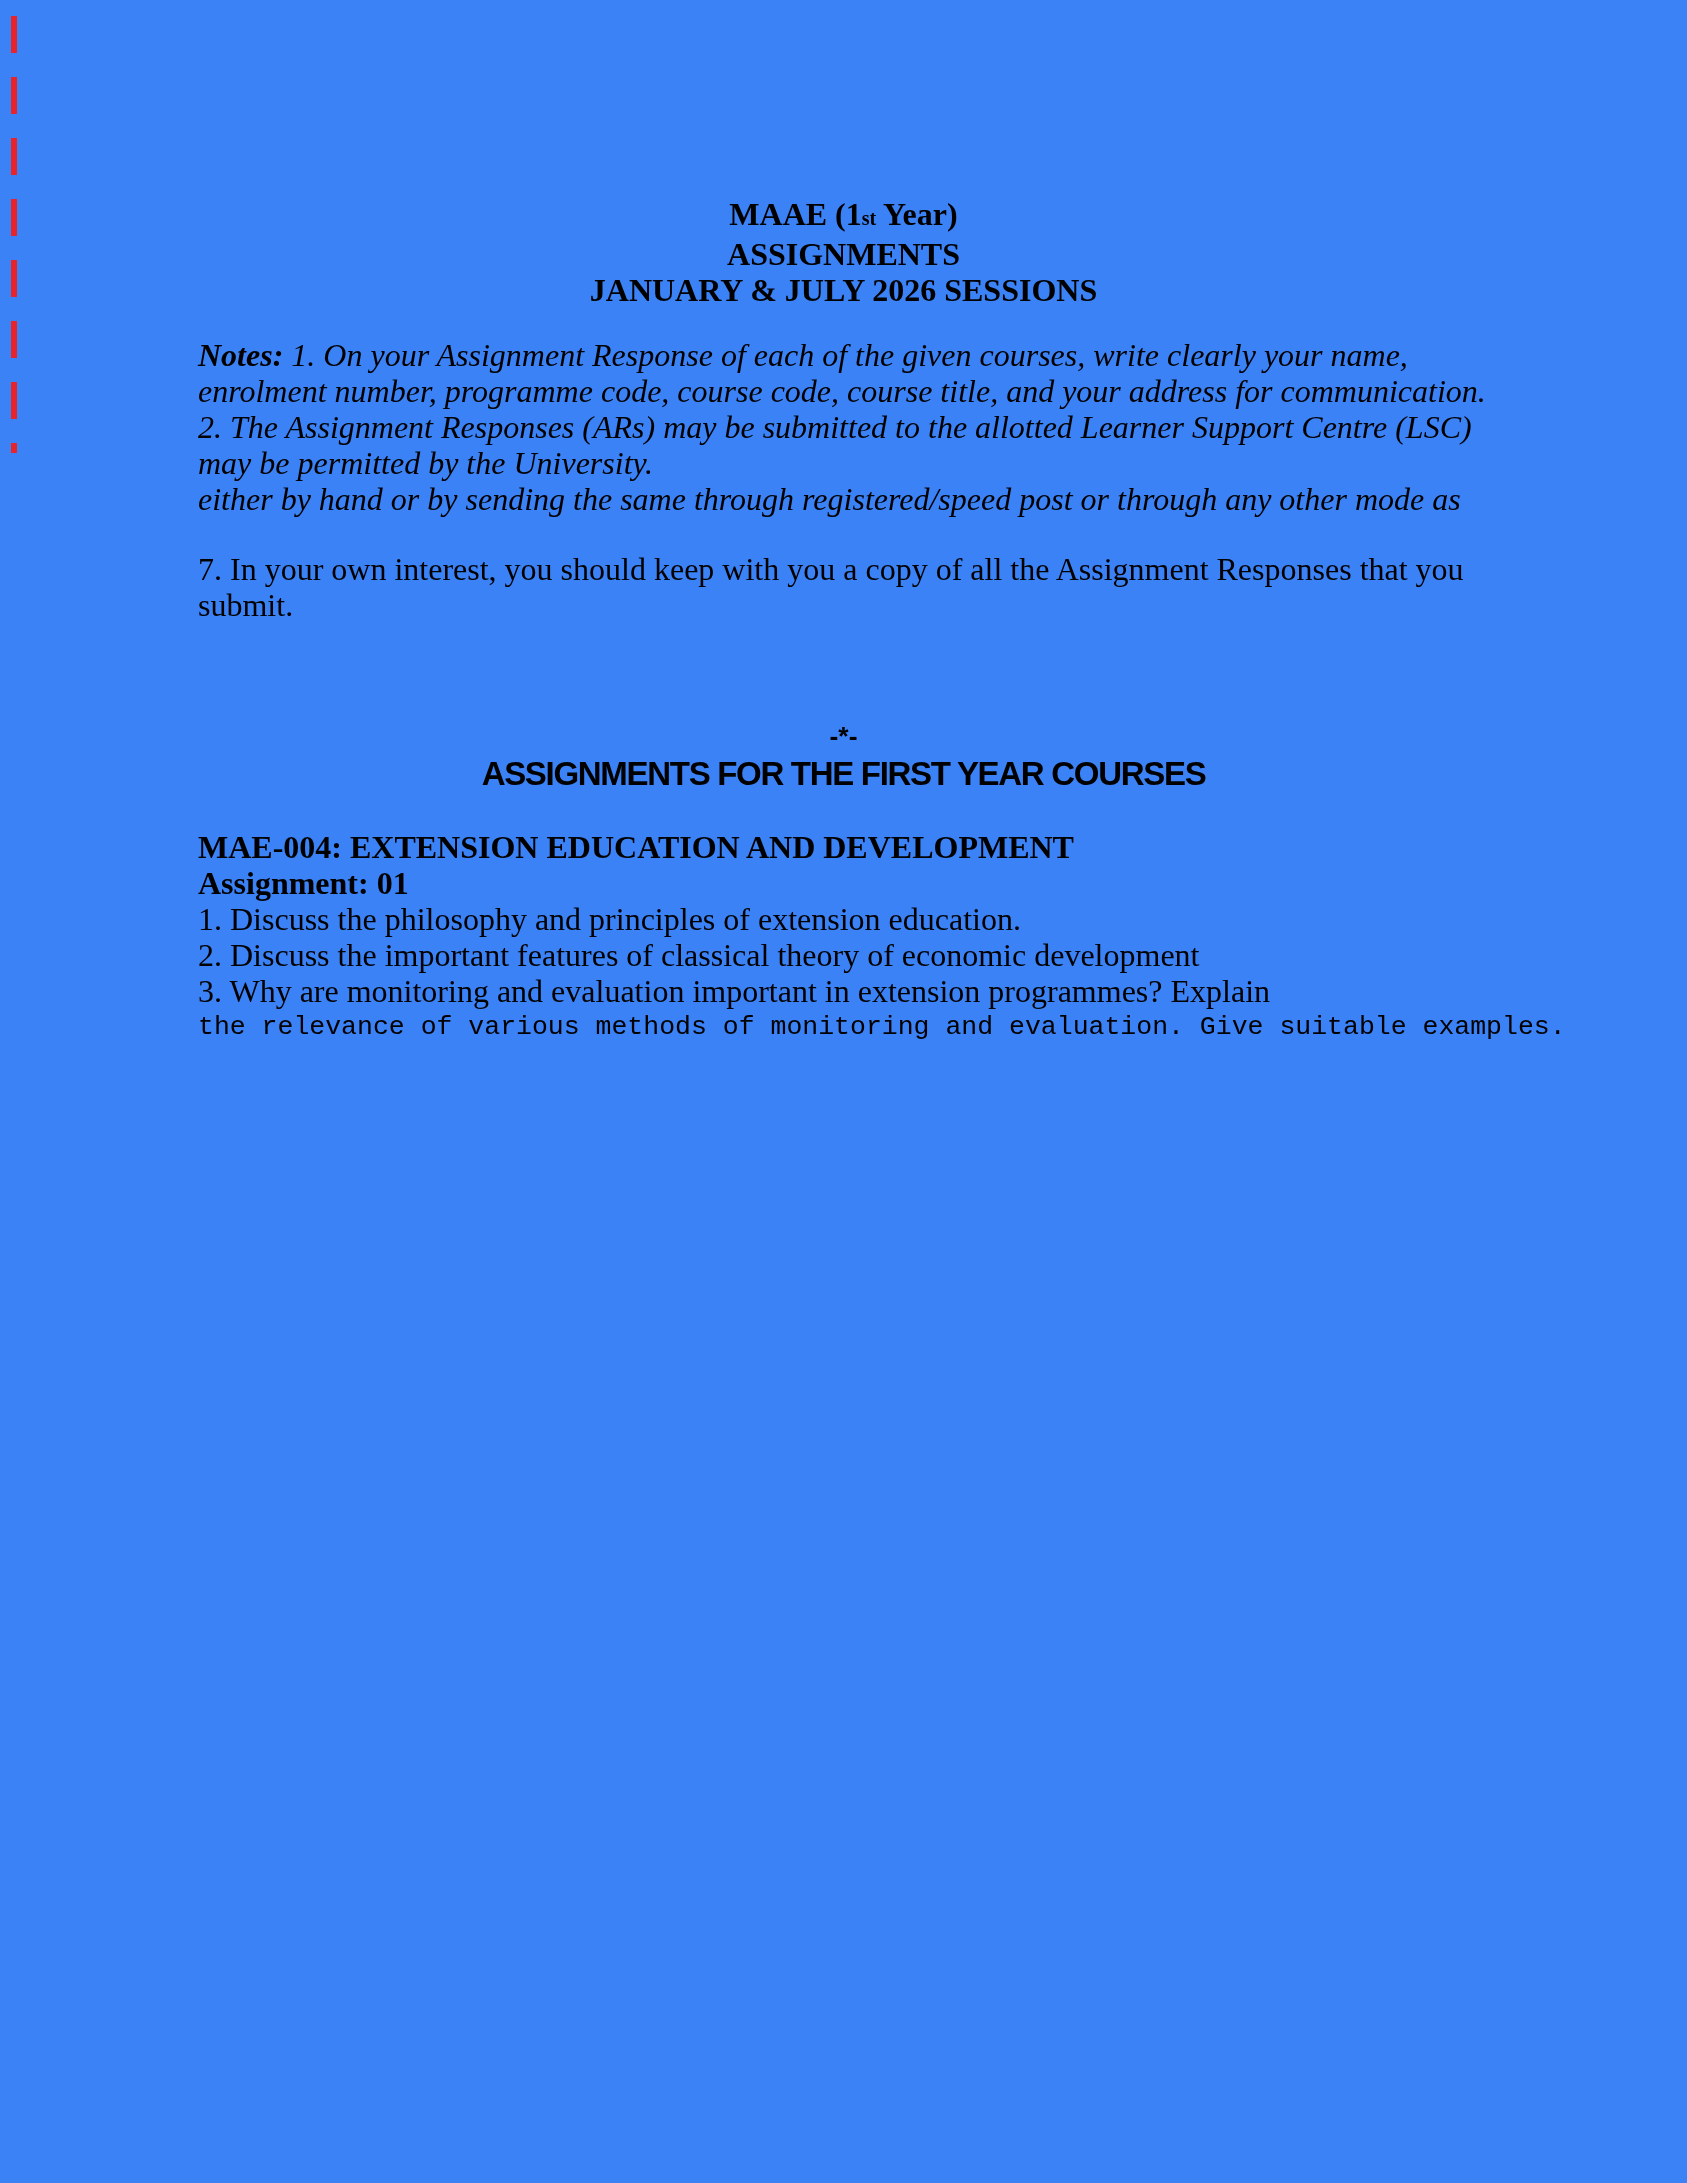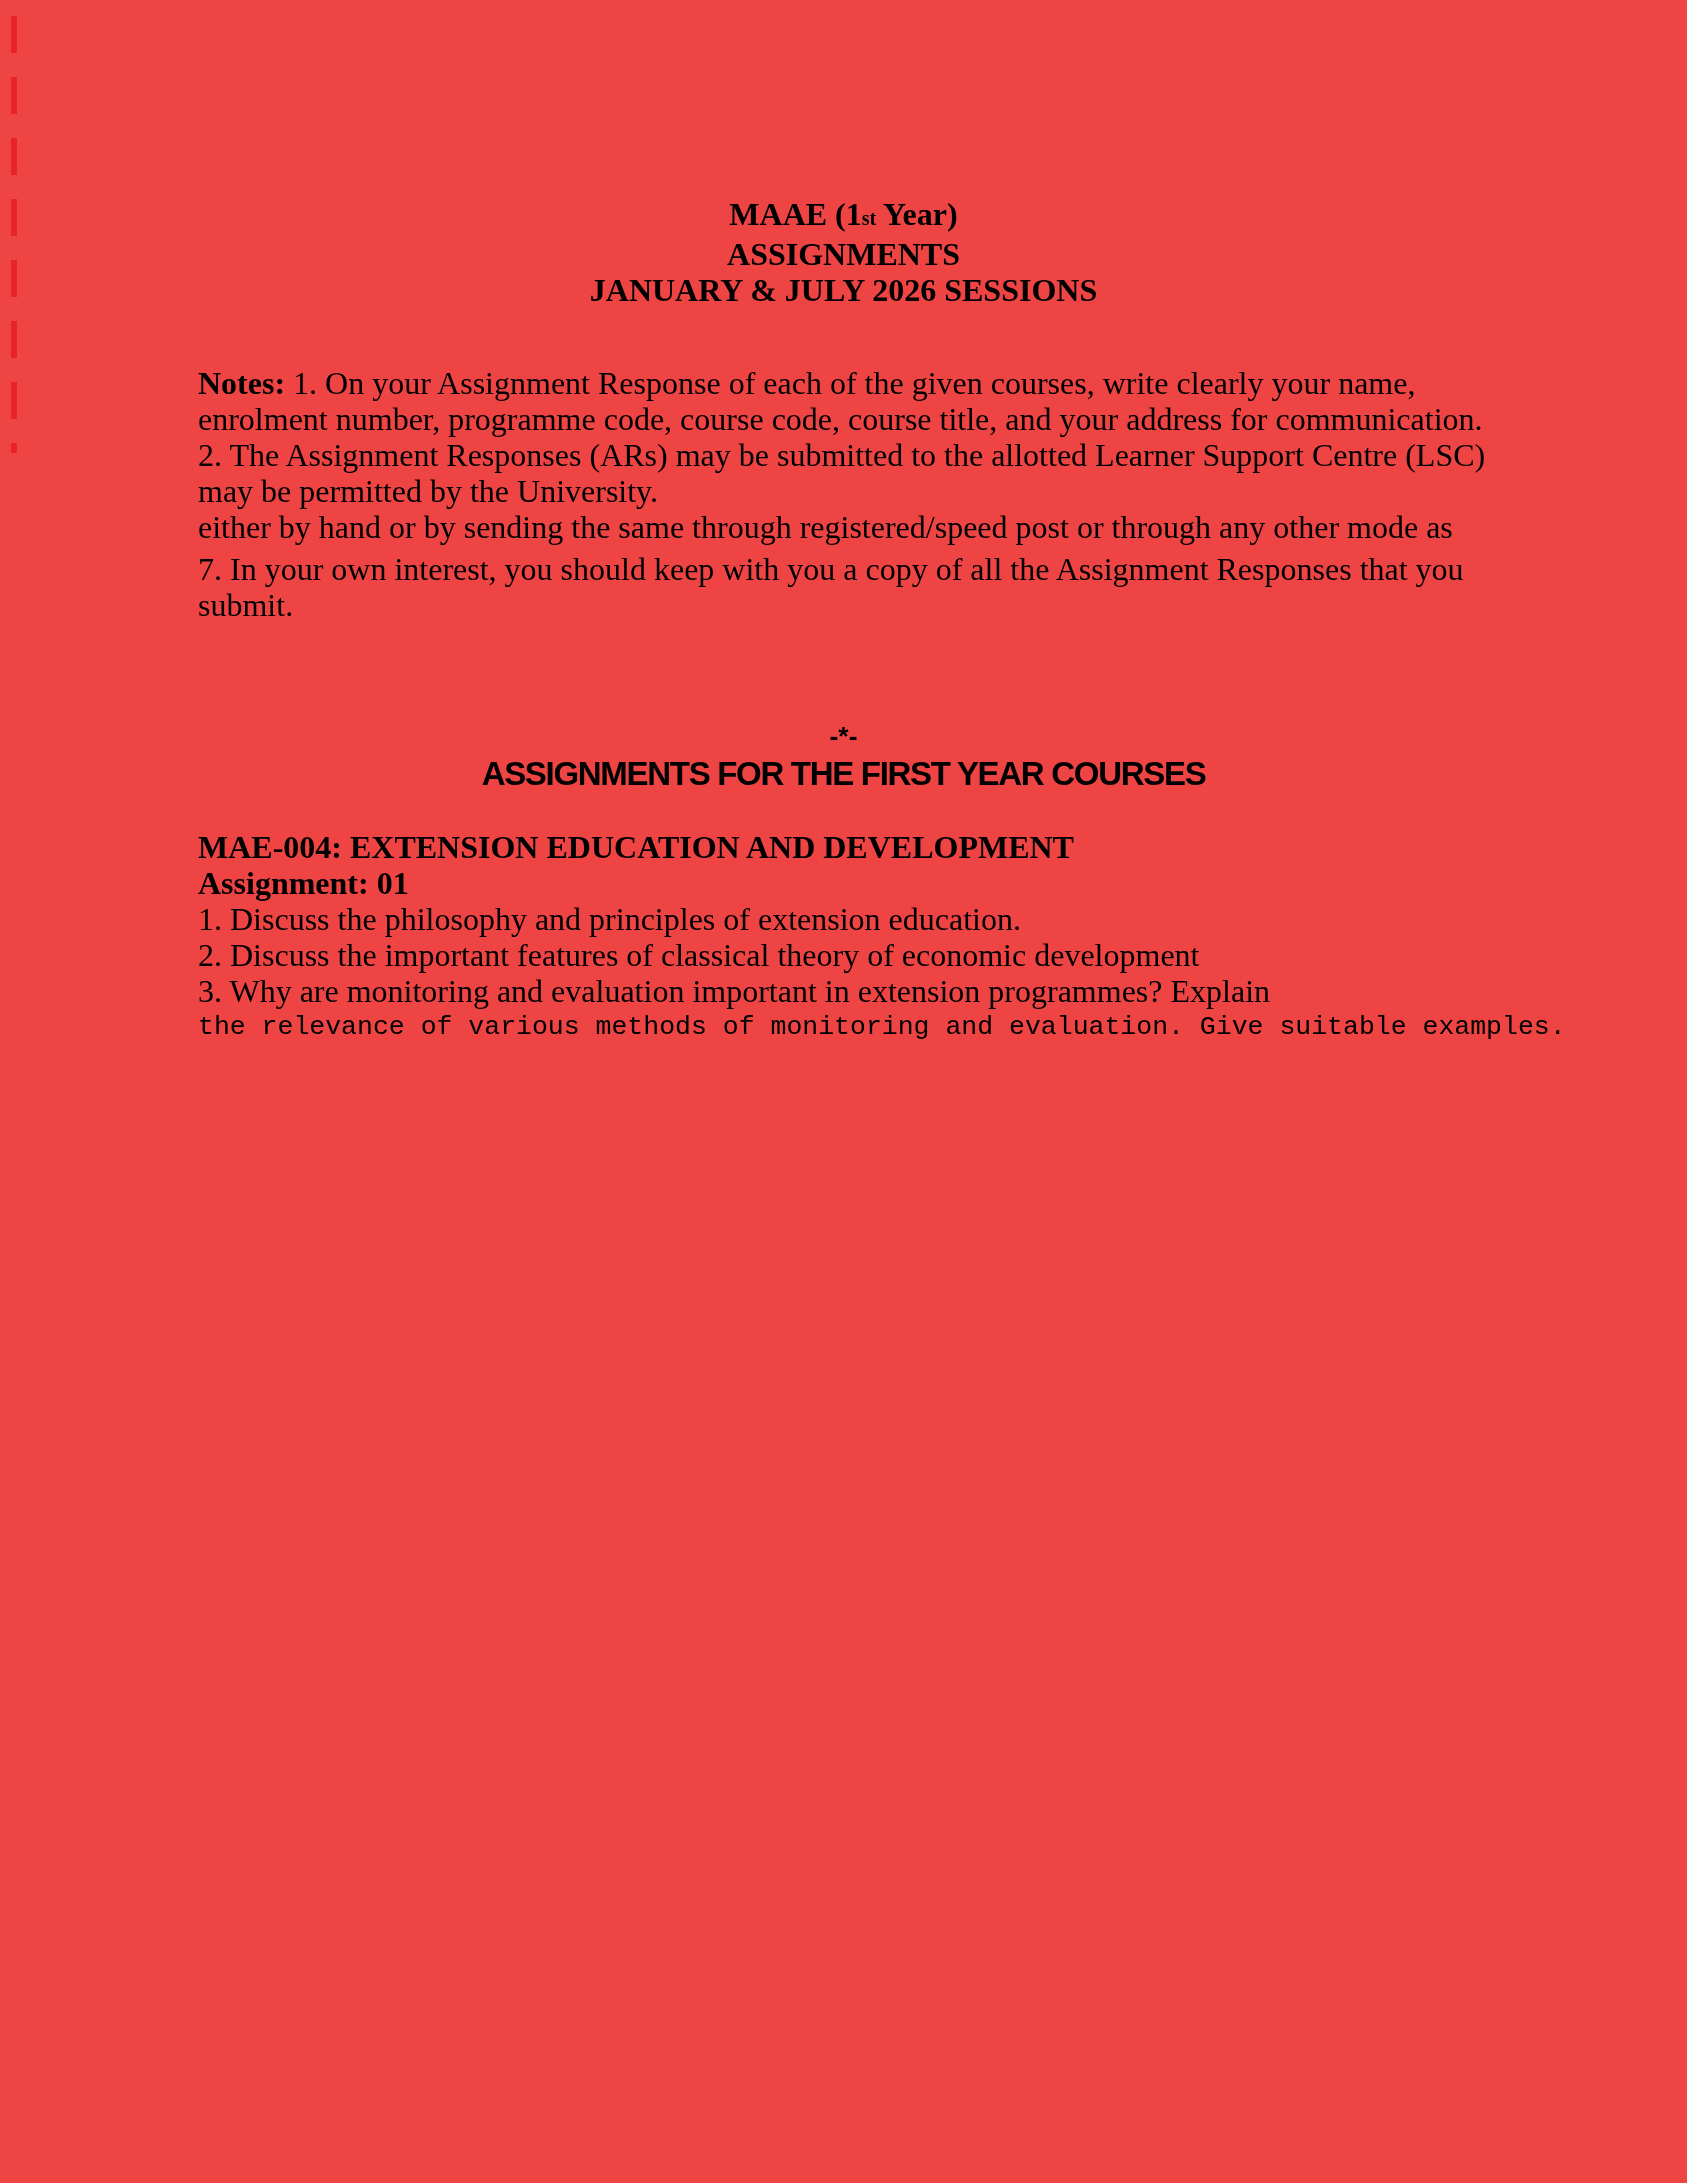--- a/index.html
+++ b/index.html
@@ -1,21 +1,21 @@
 <!DOCTYPE html>
 <html style="font-size:10.6px"><head>
 <meta charset="utf-8">
 <title>MAAE Assignments</title>
 <style>
   html, body { margin: 0; padding: 0; background: #ffffff; }
   .page {
     position: relative;
     width: 1687px;
     height: 2183px;
-    background: #ef4444;
+    background: #3b82f6;
     color: #000000;
     font-family: "Liberation Serif", "DejaVu Serif", serif;
     overflow: hidden;
   }
   .block {
     position: absolute;
     left: 198px;
     right: 159px;
     font-size: 32px;
     line-height: 36px;
@@ -68,21 +68,21 @@
 <div class="page">
 
   <div class="edge-marks"></div>
 
   <div class="block center bold" style="top:196px;">
     <span class="line"><span>MAAE (1</span><span class="ordinal">st</span><span> Year)</span></span>
     <span class="line">ASSIGNMENTS</span>
     <span class="line">JANUARY &amp; JULY 2026 SESSIONS</span>
   </div>
 
-  <div class="block" style="top:365px;">
+  <div class="block" style="top:337px;font-style:italic;">
     <span class="line"><span class="bold">Notes:</span><span> 1. On your Assignment Response of each of the given courses, write clearly your name,</span></span>
     <span class="line">enrolment number, programme code, course code, course title, and your address for communication.</span>
     <span class="line">2. The Assignment Responses (ARs) may be submitted to the allotted Learner Support Centre (LSC)</span>
     <span class="line">may be permitted by the University.</span>
     <span class="line">either by hand or by sending the same through registered/speed post or through any other mode as</span>
   </div>
 
   <div class="block" style="top:551px;">
     <span class="line">7. In your own interest, you should keep with you a copy of all the Assignment Responses that you</span>
     <span class="line">submit.</span>

